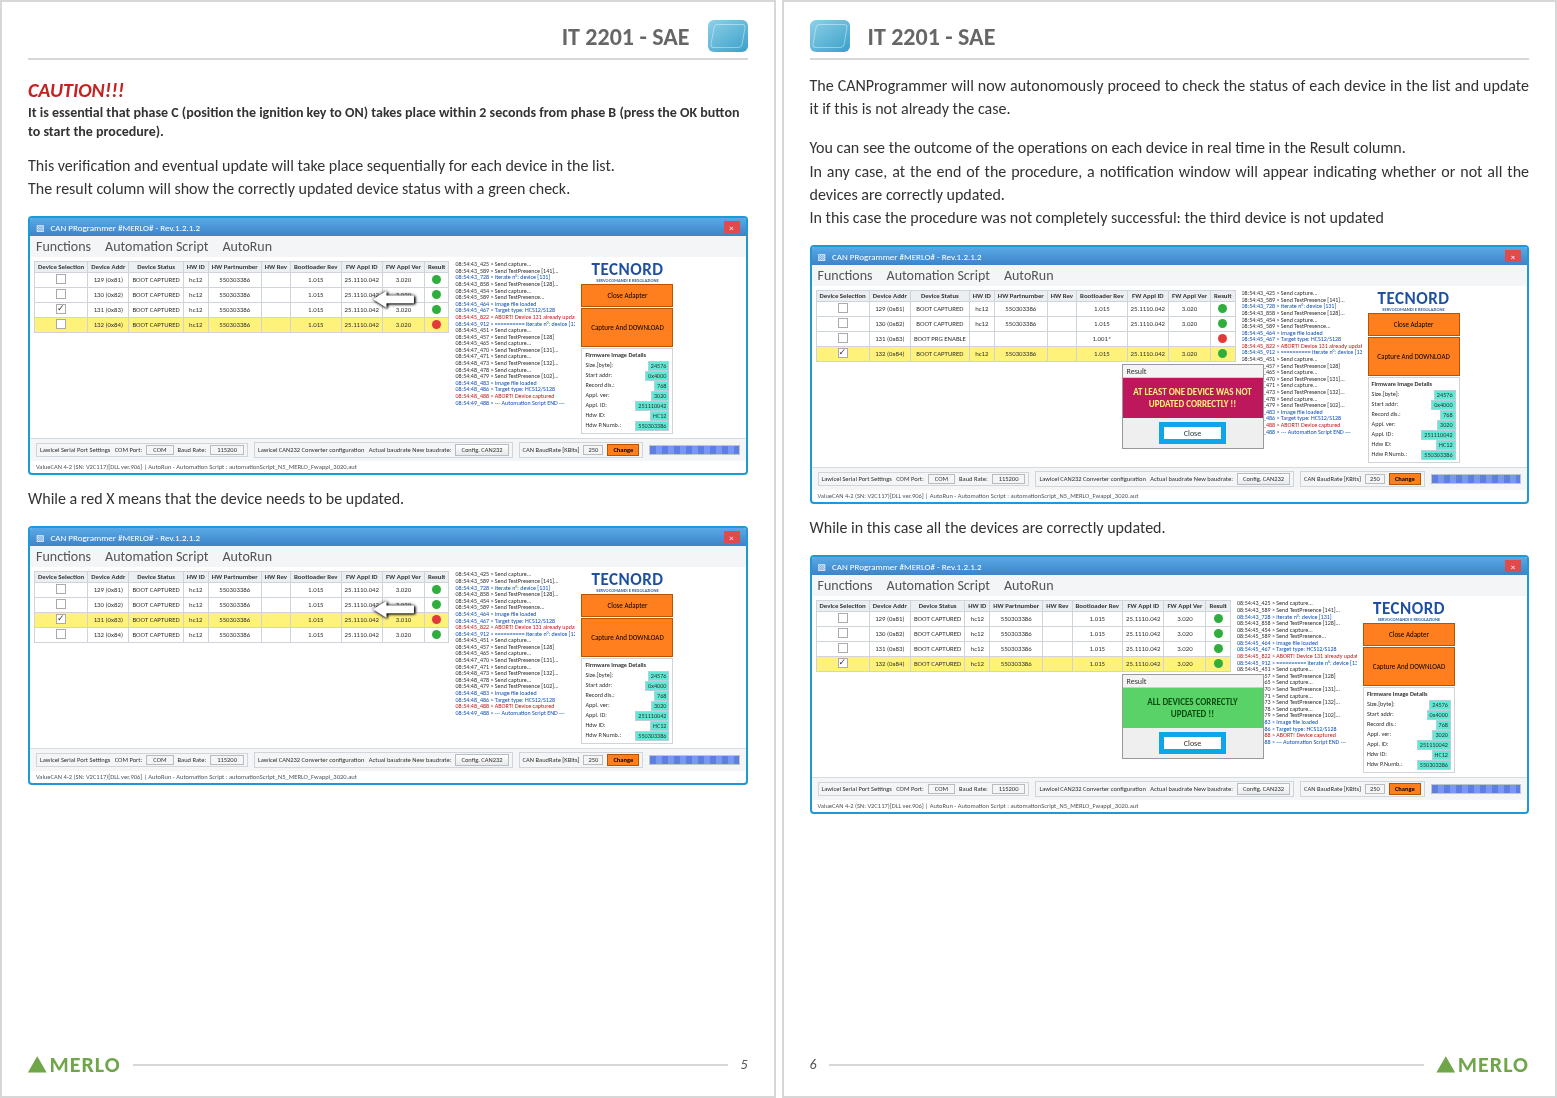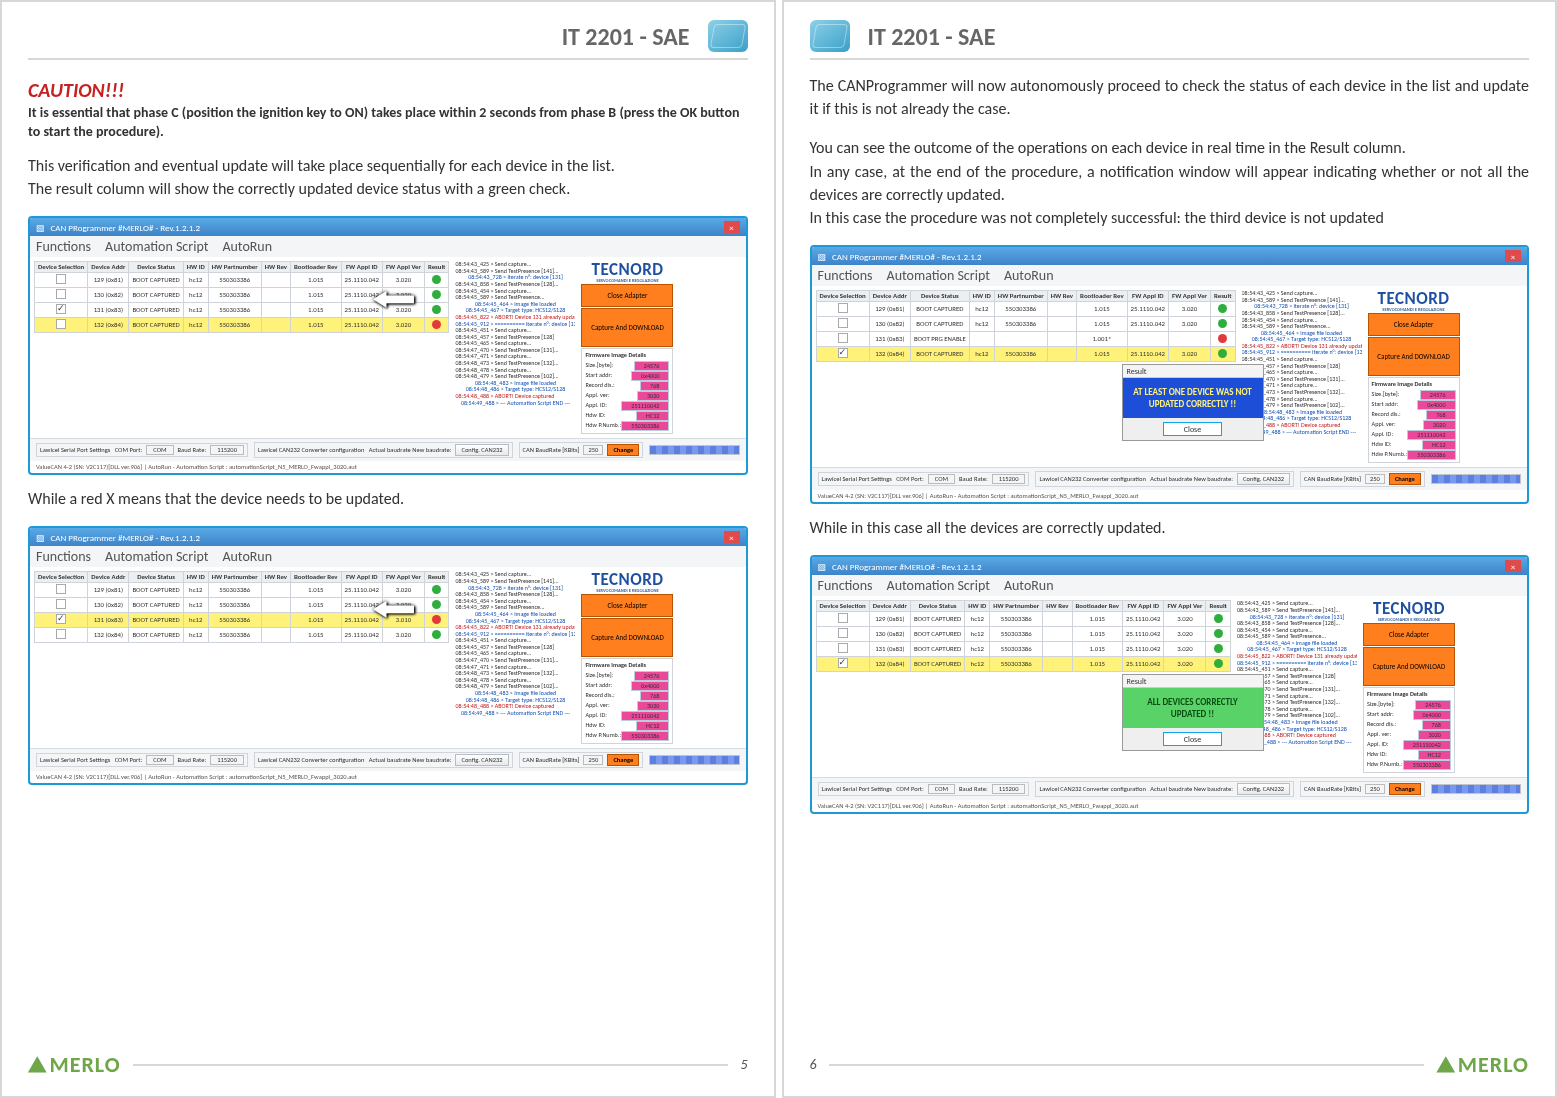--- a/index.html
+++ b/index.html
@@ -46,46 +46,46 @@
   .grid-tbl th{background:#eceff2;font-weight:600;}
   .row-hi td{background:#fff27a;}
   .chk{display:inline-block;width:8px;height:8px;border:1px solid #aaa;background:#fff;}
   .chk.on{background:#fff;position:relative;}
   .chk.on:after{content:"✓";position:absolute;top:-3px;left:0;font-size:9px;color:#333;}
   .res{display:inline-block;width:9px;height:9px;border-radius:50%;}
   .res.ok{background:#2fae3e;}
   .res.bad{background:#e23a3a;}
   .logcol{width:120px;font-size:6px;line-height:1.1;overflow:hidden;}
   .logcol div{white-space:nowrap;overflow:hidden;text-overflow:clip;}
-  .logline.blue{color:#1552b5;text-align:center;}
+  .logline.blue{color:#1552b5;}
   .logline.red{color:#c21a1a;}
   .sidecol{width:92px;display:flex;flex-direction:column;gap:1px;}
   .tecnord{color:var(--tecnord);text-align:center;}
   .tecnord .big{font-size:17px;font-weight:900;letter-spacing:.5px;line-height:1;}
   .tecnord .sub{font-size:4.5px;font-weight:600;color:#3b64a0;}
   .obtn{background:var(--orange);color:#000;font-size:7px;text-align:center;padding:6px 2px;border:1px solid #b85400;}
   .panel{border:1px solid #cfd4da;padding:2px 3px;font-size:6.2px;}
   .panel .row{display:flex;justify-content:space-between;}
-  .panel .row span:last-child{background:#ec4899;border:1px solid #bcd;padding:0 9px;}
+  .panel .row span:last-child{background:#5eead4;border:1px solid #bcd;padding:0 2px;}
   .arrow{position:absolute;font-size:34px;color:#fff;text-shadow:0 0 3px #000,1px 1px 2px #000;transform:scaleX(1.6);pointer-events:none;}
   .shot-rel{position:relative;}
   .bar{background:#f3f5f7;border-top:1px solid #d6dbe0;display:flex;gap:6px;padding:3px 6px;font-size:6.5px;align-items:center;}
   .bar .grp{border:1px solid #d0d5db;padding:1px 3px;display:flex;gap:4px;align-items:center;}
   .bar .btn{background:linear-gradient(#fff,#e7e9ec);border:1px solid #b8bdc4;padding:1px 5px;}
   .bar .btn.orange{background:var(--orange);border-color:#b85400;color:#000;font-weight:600;}
   .bar .prog{flex:1;height:8px;border:1px solid #bfc5cc;background:repeating-linear-gradient(90deg,#5c7fe0 0 6px,#7a98ee 6px 12px);}
   .caption{font-size:6.5px;color:#555;padding:2px 6px;}
   
   .modal{position:absolute;left:310px;top:78px;width:140px;border:1px solid #999;background:#efefef;z-index:3;font-size:8px;}
   .modal .mtitle{background:#f4f4f4;border-bottom:1px solid #ccc;padding:1px 4px;}
   .modal .mbody{padding:8px;text-align:center;font-weight:700;font-size:9px;line-height:1.3;}
-  .modal.err .mbody{background:#1d4ed8;color:#fff27a;}
+  .modal.err .mbody{background:#be185d;color:#fff27a;}
   .modal.ok .mbody{background:#59d368;color:#0a4d12;}
   .modal .mclose{text-align:center;padding:4px;}
-  .modal .mclose span{display:inline-block;border:1px solid #0ea5e9;background:#fff;padding:1px 20px;}
+  .modal .mclose span{display:inline-block;border:5px solid #0ea5e9;background:#fff;padding:1px 20px;}
   .shot .shot-body{position:relative;}
 </style>
 </head>
 <body>
 
 <div class="spread">
 
 <section class="page">
   <div class="hdr right">
     <span class="hdr-title">IT 2201 - SAE</span>

